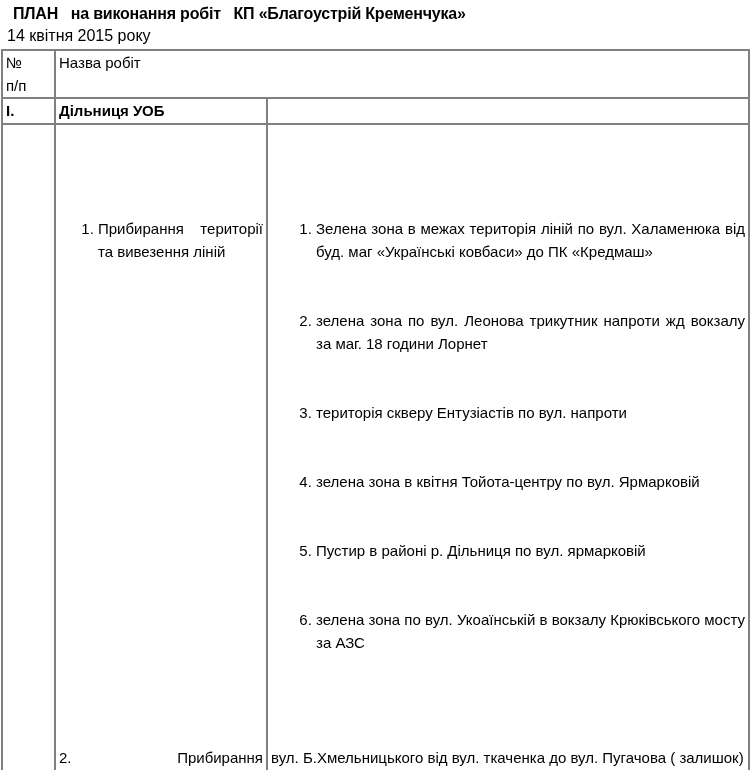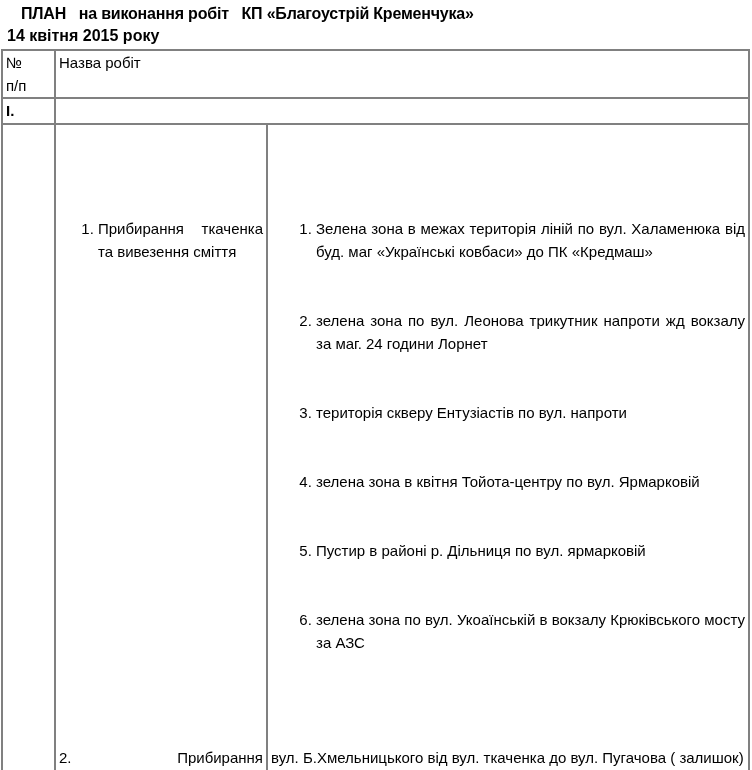--- a/index.html
+++ b/index.html
@@ -12,27 +12,27 @@
     position: relative;
     width: 752px;
     height: 770px;
     overflow: hidden;
     background: #ffffff;
   }
   .doc-title {
     font-size: 16px;
     font-weight: bold;
     line-height: 21px;
-    margin: 3px 0 0 21px;
+    margin: 3px 0 0 13px;
     white-space: pre-wrap;
     letter-spacing: -0.2px;
   }
   .doc-date {
     font-size: 16px;
-    font-weight: bold;
+    font-weight: normal;
     line-height: 21px;
     margin: 1px 0 3px 7px;
     white-space: pre-wrap;
   }
   .tbl {
     width: 749px;
     margin-left: 1px;
     border: 2px solid #808080;
     font-size: 15px;
     line-height: 23px;
@@ -75,35 +75,36 @@
   <div class="tbl">
 
     <div class="row grid3 header-row">
       <div class="cell">№
 п/п</div>
       <div class="cell">Назва робіт</div>
     </div>
 
     <div class="row grid3 section-title-row">
       <div class="cell">I.</div>
+      <div class="cell">Дільниця УОБ</div>
       <div class="cell"></div>
     </div>
 
     <div class="row">
       <div class="subrow">
         <div class="cell"></div>
         <div class="cell">
           <ol class="work-list">
-            <li>Прибирання ткаченка та вивезення сміття</li>
+            <li>Прибирання території та вивезення ліній</li>
           </ol>
         </div>
         <div class="cell">
           <ol class="object-list">
             <li>Зелена зона в межах територія ліній по вул. Халаменюка від буд. маг «Українські ковбаси» до ПК «Кредмаш»</li>
-            <li>зелена зона по вул. Леонова трикутник напроти жд вокзалу за маг. 24 години Лорнет</li>
+            <li>зелена зона по вул. Леонова трикутник напроти жд вокзалу за маг. 18 години Лорнет</li>
             <li>територія скверу Ентузіастів по вул. напроти</li>
             <li>зелена зона в квітня Тойота-центру по вул. Ярмарковій</li>
             <li>Пустир в районі р. Дільниця по вул. ярмарковій</li>
             <li>зелена зона по вул. Укоаїнській в вокзалу Крюківського мосту за АЗС</li>
           </ol>
         </div>
       </div>
       <div class="subrow">
         <div class="cell"></div>
         <div class="cell just">2.&nbsp;&nbsp;&nbsp;&nbsp;&nbsp;&nbsp;&nbsp;&nbsp;&nbsp;&nbsp;&nbsp;&nbsp; Прибирання сміттєзвалища&nbsp;&nbsp;&nbsp;&nbsp;&nbsp;&nbsp;&nbsp;&nbsp;&nbsp;&nbsp; та вивезення сміття</div>

